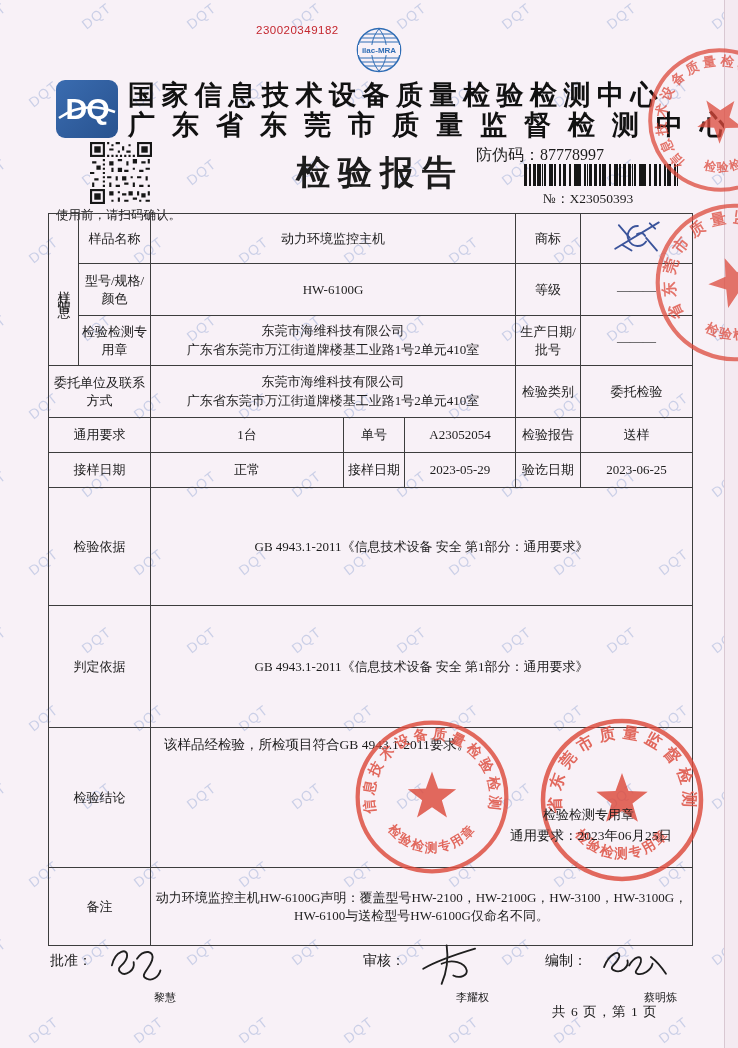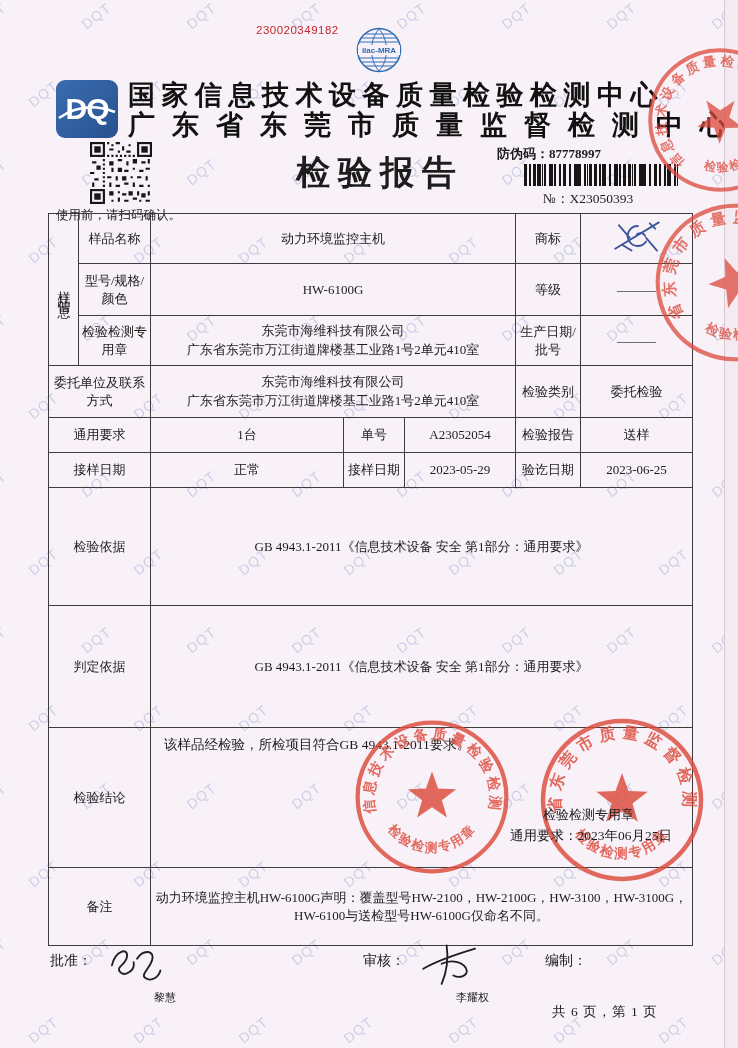--- a/index.html
+++ b/index.html
@@ -25,21 +25,21 @@
   .dq-logo b { color:#fff; font:bold 30px/1 "Liberation Sans", sans-serif; letter-spacing:-1px; }
   .dq-logo svg { position:absolute; left:0; top:0; }
   .org-names { margin-left:10px; font-family:"Liberation Sans", sans-serif; font-weight:bold; color:#111; }
   .org-line1 { font-size:27px; letter-spacing:6.5px; line-height:30px; white-space:nowrap; }
   .org-line2 { font-size:27px; letter-spacing:17px; line-height:30px; white-space:nowrap; }
 
   
   .qr { position:absolute; left:90px; top:142px; z-index:1; }
   .scan-hint { position:absolute; left:56px; top:207px; font-size:12.5px; z-index:1; }
   .report-title { position:absolute; left:260px; top:150px; width:240px; text-align:center; font-size:34px; font-weight:bold; letter-spacing:8px; z-index:1; }
-  .anti-fake { position:absolute; left:497px; top:145px; font-size:13px; z-index:1;font-weight:bold; }
+  .anti-fake { position:absolute; left:476px; top:145px; font-size:16px; z-index:1; }
   .barcode { position:absolute; left:524px; top:164px; width:154px; height:22px; z-index:1;
     background:
       repeating-linear-gradient(90deg,#151515 0 2px,transparent 2px 5px),
       repeating-linear-gradient(90deg,#151515 0 1px,transparent 1px 9px),
       repeating-linear-gradient(90deg,#151515 0 3px,transparent 3px 13px); }
   .report-no { position:absolute; left:543px; top:190px; font-size:13.5px; z-index:1; }
 
   
   table.report { position:absolute; left:48px; top:213px; width:644px; border-collapse:collapse; z-index:1; table-layout:fixed; }
   table.report td { border:1px solid #3d3d3d; text-align:center; vertical-align:middle; font-size:13px; line-height:1.4; padding:2px 3px; word-break:break-all; }
@@ -385,17 +385,23 @@
       <span class="sig-label">审核：</span>
       <div class="sig-block">
         <svg width="78" height="46" viewBox="0 0 80 55">
           <path d="M8 32 C22 24 50 14 70 8 M36 4 C38 18 36 36 30 50 M30 26 C42 20 58 24 60 34 C61 40 52 44 44 40" fill="none" stroke="#1f1f1f" stroke-width="2.2" stroke-linecap="round"></path>
         </svg>
         <div class="sig-name">李耀权</div>
       </div>
     </div>
     <div class="sig-group" style="left:545px">
       <span class="sig-label">编制：</span>
+      <div class="sig-block">
+        <svg width="84" height="46" viewBox="0 0 86 55">
+          <path d="M6 30 C12 14 26 8 24 18 C22 26 10 30 18 34 C26 38 36 30 34 22 M36 28 C42 18 52 14 50 24 C48 32 40 36 46 38 C52 40 62 34 64 26 M62 18 C70 24 76 32 80 38" fill="none" stroke="#1f1f1f" stroke-width="2.2" stroke-linecap="round"></path>
+        </svg>
+        <div class="sig-name">蔡明炼</div>
+      </div>
     </div>
   </div>
 
   <div class="page-footer">共 6 页，第 1 页</div>
 </div>
 
 </body></html>

